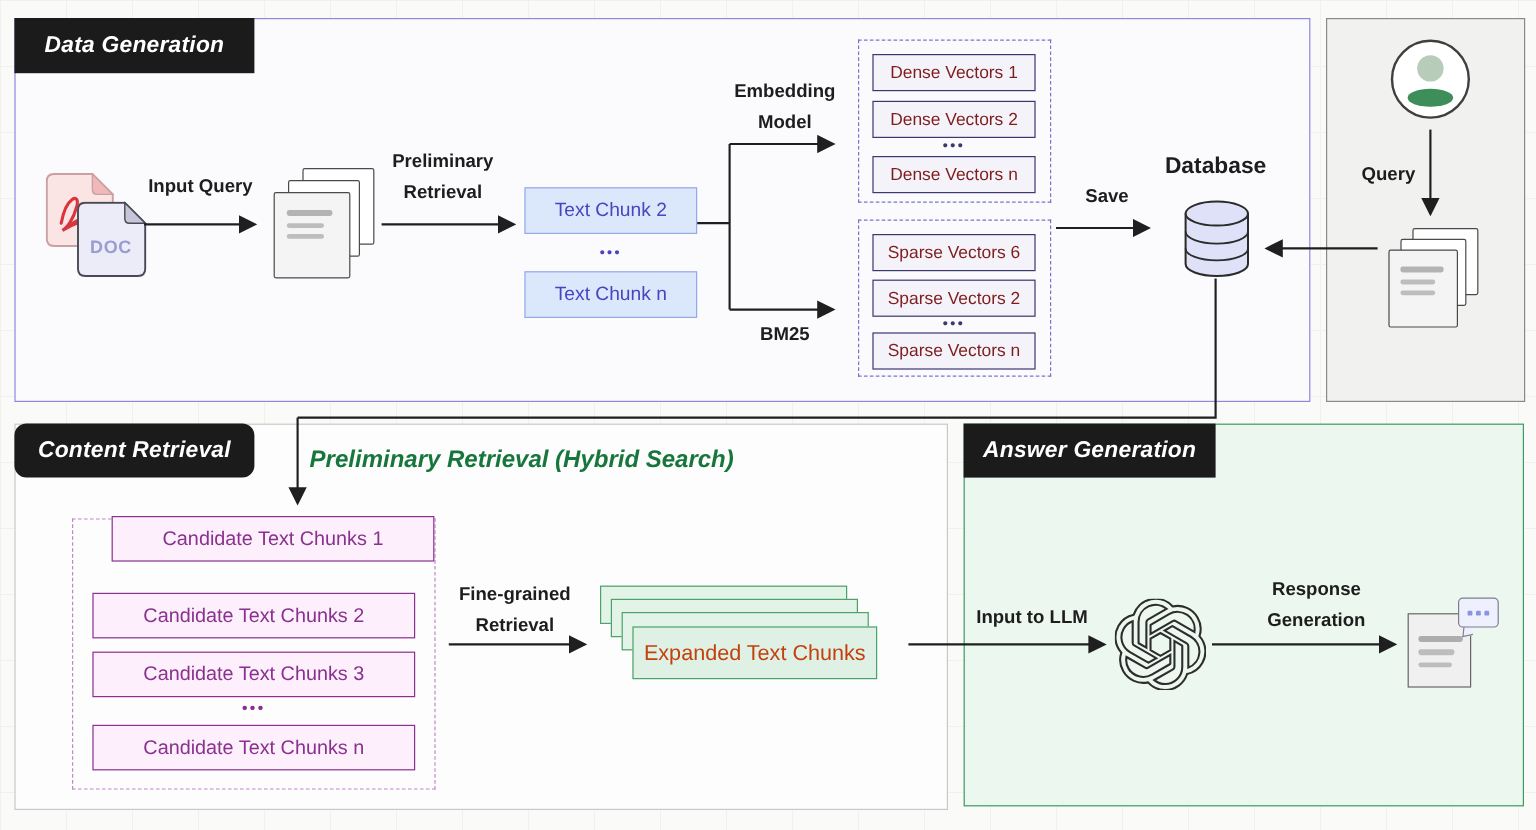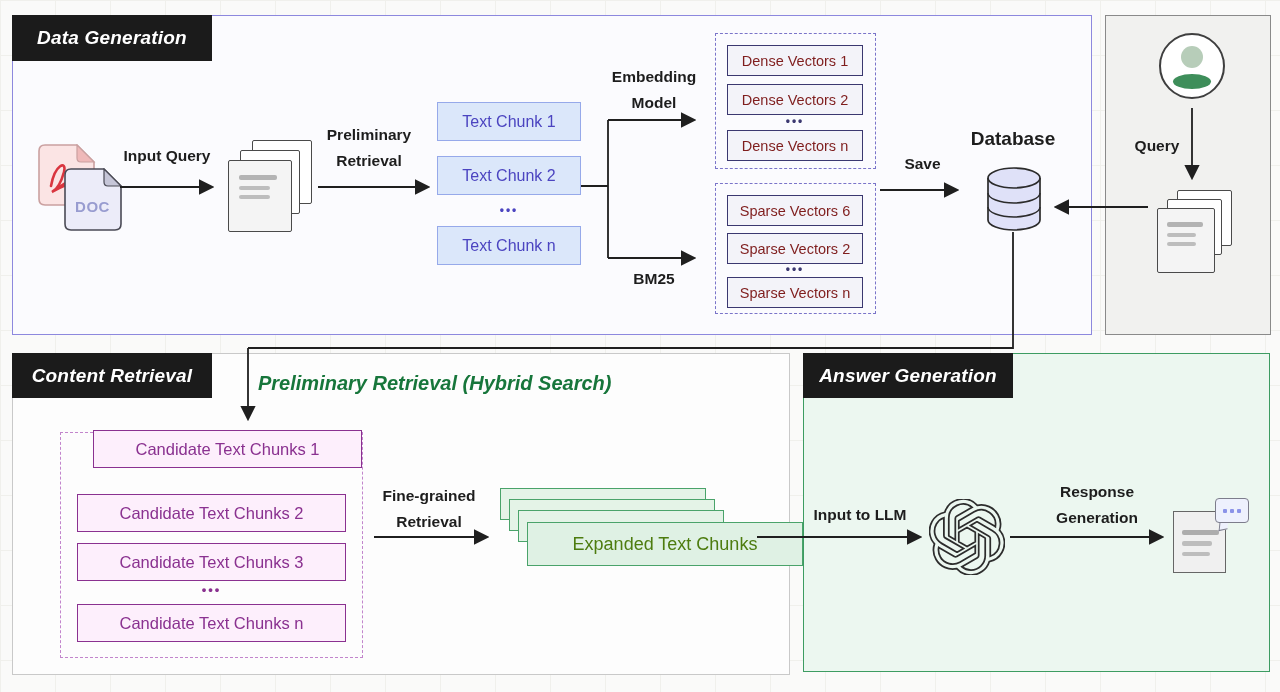--- a/index.html
+++ b/index.html
@@ -20,21 +20,21 @@
   .panel-query{left:1105px;top:15px;width:166px;height:320px;background:#f1f1ef;border:1.3px solid #8a8a8a;}
   .panel-content{left:12px;top:353px;width:778px;height:322px;background:#fdfdfd;border:1.3px solid #c9c9c9;}
   .panel-answer{left:803px;top:353px;width:467px;height:319px;background:#ecf7f0;border:1.5px solid #3d9c62;}
 
   .section-header{
     position:absolute;background:#1b1b1b;color:#fff;
     display:flex;align-items:center;justify-content:center;
     font-style:italic;font-weight:700;font-size:19px;letter-spacing:.2px;
   }
   .hdr-dataprep{left:12px;top:15px;width:200px;height:46px;}
-  .hdr-content{left:12px;top:353px;width:200px;height:45px;}
+  .hdr-content{left:12px;top:353px;width:200px;height:45px;border-radius:10px;}
   .hdr-answer{left:803px;top:353px;width:210px;height:45px;}
 
   .lbl{position:absolute;color:#1d1d1d;font-size:15.5px;font-weight:600;text-align:center;line-height:26px;}
   .lbl-bold{font-weight:700;font-size:19px;}
 
   .chunk-box{
     position:absolute;left:437px;width:144px;height:39px;box-sizing:border-box;
     background:#dbe7fa;border:1.4px solid #96a9ea;
     display:flex;align-items:center;justify-content:center;
     color:#4b44c0;font-size:16px;
@@ -57,24 +57,24 @@
     background:#fdeffc;border:1.6px solid #8a3190;
     display:flex;align-items:center;justify-content:center;
     color:#8a3190;font-size:16.5px;
   }
   .subtitle-green{
     position:absolute;left:258px;top:372px;width:420px;
     color:#17763b;font-style:italic;font-weight:700;font-size:20px;
   }
   .exp-layer{position:absolute;box-sizing:border-box;background:#e4f3e7;border:1.5px solid #4aa36a;}
   .exp-front{
-    position:absolute;left:527px;top:522px;width:276px;height:44px;box-sizing:border-box;
+    position:absolute;left:527px;top:522px;width:204px;height:44px;box-sizing:border-box;
     background:#dff1e4;border:1.5px solid #4aa36a;
     display:flex;align-items:center;justify-content:center;
-    color:#4d7c0f;font-size:18px;
+    color:#c2410c;font-size:18px;
   }
 
   
   .page{position:absolute;background:#ffffff;border:1.4px solid #4a4a4a;border-radius:2px;box-sizing:border-box;}
   .page-front{background:#f4f4f4;}
   .pline{position:absolute;background:#bdbdbd;border-radius:2px;}
 
   
   .fileicon{position:absolute;}
 
@@ -130,21 +130,20 @@
     <div class="page" style="left:240px;top:150px;width:60px;height:64px;"></div>
     <div class="page page-front" style="left:228px;top:160px;width:64px;height:72px;">
       <div class="pline" style="left:10px;top:14px;width:38px;height:5px;background:#b3b3b3;"></div>
       <div class="pline" style="left:10px;top:25px;width:31px;height:4px;"></div>
       <div class="pline" style="left:10px;top:34px;width:31px;height:4px;"></div>
     </div>
   </div>
 
   <div class="lbl" style="left:310px;top:122px;width:118px;">Preliminary Retrieval</div>
 
-  <div class="chunk-box" style="top:102px;">Text Chunk 1</div>
   <div class="chunk-box" style="top:156px;">Text Chunk 2</div>
   <div class="dots dots-indigo" style="left:437px;top:203px;width:144px;">•••</div>
   <div class="chunk-box" style="top:226px;">Text Chunk n</div>
 
   <div class="lbl" style="left:604px;top:64px;width:100px;">Embedding Model</div>
   <div class="lbl" style="left:614px;top:266px;width:80px;">BM25</div>
 
   <div class="vec-container" style="top:33px;height:136px;"></div>
   <div class="vec-box" style="top:45px;">Dense Vectors 1</div>
   <div class="vec-box" style="top:84px;">Dense Vectors 2</div>

